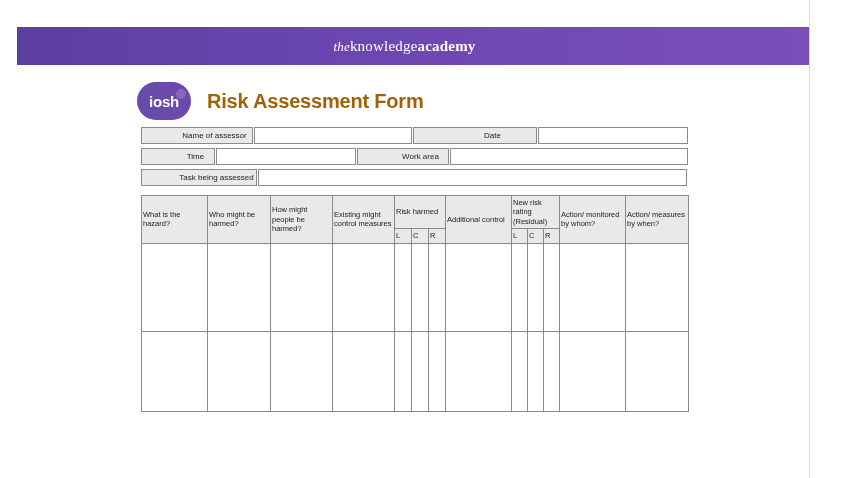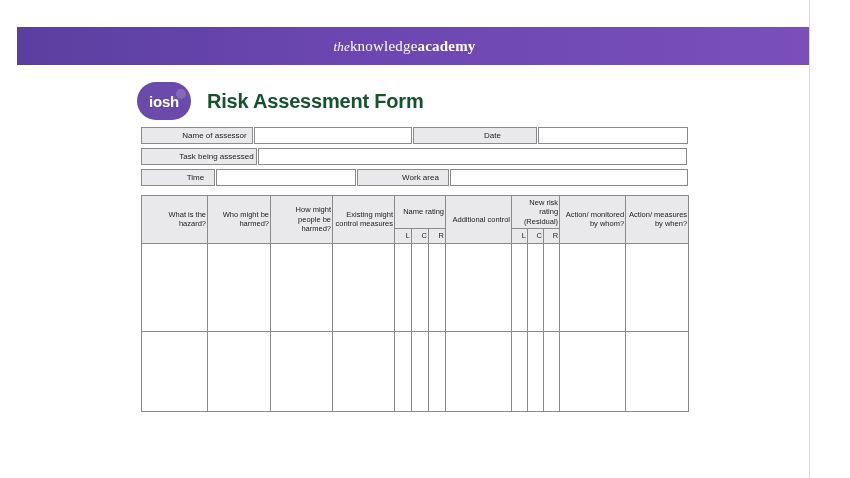--- a/index.html
+++ b/index.html
@@ -101,21 +101,21 @@
     width: 10px;
     height: 10px;
     border-radius: 50%;
     background: rgba(255,255,255,0.18);
   }
 
   .form-title {
     margin-left: 16px;
     font-size: 20px;
     font-weight: bold;
-    color: #14532d;
+    color: #a16207;
     letter-spacing: -0.2px;
   }
 
   
   .fields {
     position: absolute;
     left: 124px;
     top: 62px;
     width: 547px;
   }
@@ -172,21 +172,21 @@
     border: 1px solid #8a8a8a;
     box-sizing: border-box;
   }
   table.grid th {
     background: #e9e9ec;
     font-size: 7.5px;
     font-weight: normal;
     color: #1c1c1c;
     line-height: 1.25;
     padding: 2px 1px;
-    text-align: right;
+    text-align: left;
     vertical-align: middle;
   }
   table.grid td {
     background: #ffffff;
   }
   .subhead {
     font-size: 7.5px;
     height: 13px;
     padding: 0;
   }
@@ -216,29 +216,29 @@
     <div class="fields">
 
       <div class="field-row">
         <div class="cell label w-assessor-label">Name of assessor</div>
         <div class="cell input w-assessor-input"></div>
         <div class="cell label w-date-label">Date</div>
         <div class="cell input w-date-input"></div>
       </div>
 
       <div class="field-row">
-        <div class="cell label w-task-label">Task being assessed</div>
-        <div class="cell input w-task-input"></div>
-      </div>
-
-      <div class="field-row">
         <div class="cell label w-time-label">Time</div>
         <div class="cell input w-time-input"></div>
         <div class="cell label w-workarea-label">Work area</div>
         <div class="cell input w-workarea-input"></div>
+      </div>
+
+      <div class="field-row">
+        <div class="cell label w-task-label">Task being assessed</div>
+        <div class="cell input w-task-input"></div>
       </div>
 
     </div>
 
     <table class="grid">
       <colgroup>
         <col style="width:66px">
         <col style="width:63px">
         <col style="width:62px">
         <col style="width:62px">
@@ -251,21 +251,21 @@
         <col style="width:16px">
         <col style="width:66px">
         <col style="width:63px">
       </colgroup>
       <thead>
         <tr>
           <th rowspan="2">What is the hazard?</th>
           <th rowspan="2">Who might be harmed?</th>
           <th rowspan="2">How might people be harmed?</th>
           <th rowspan="2">Existing might control measures</th>
-          <th colspan="3">Name rating</th>
+          <th colspan="3">Risk harmed</th>
           <th rowspan="2">Additional control</th>
           <th colspan="3">New risk rating (Residual)</th>
           <th rowspan="2">Action/ monitored by whom?</th>
           <th rowspan="2">Action/ measures by when?</th>
         </tr>
         <tr>
           <th class="subhead">L</th>
           <th class="subhead">C</th>
           <th class="subhead">R</th>
           <th class="subhead">L</th>

